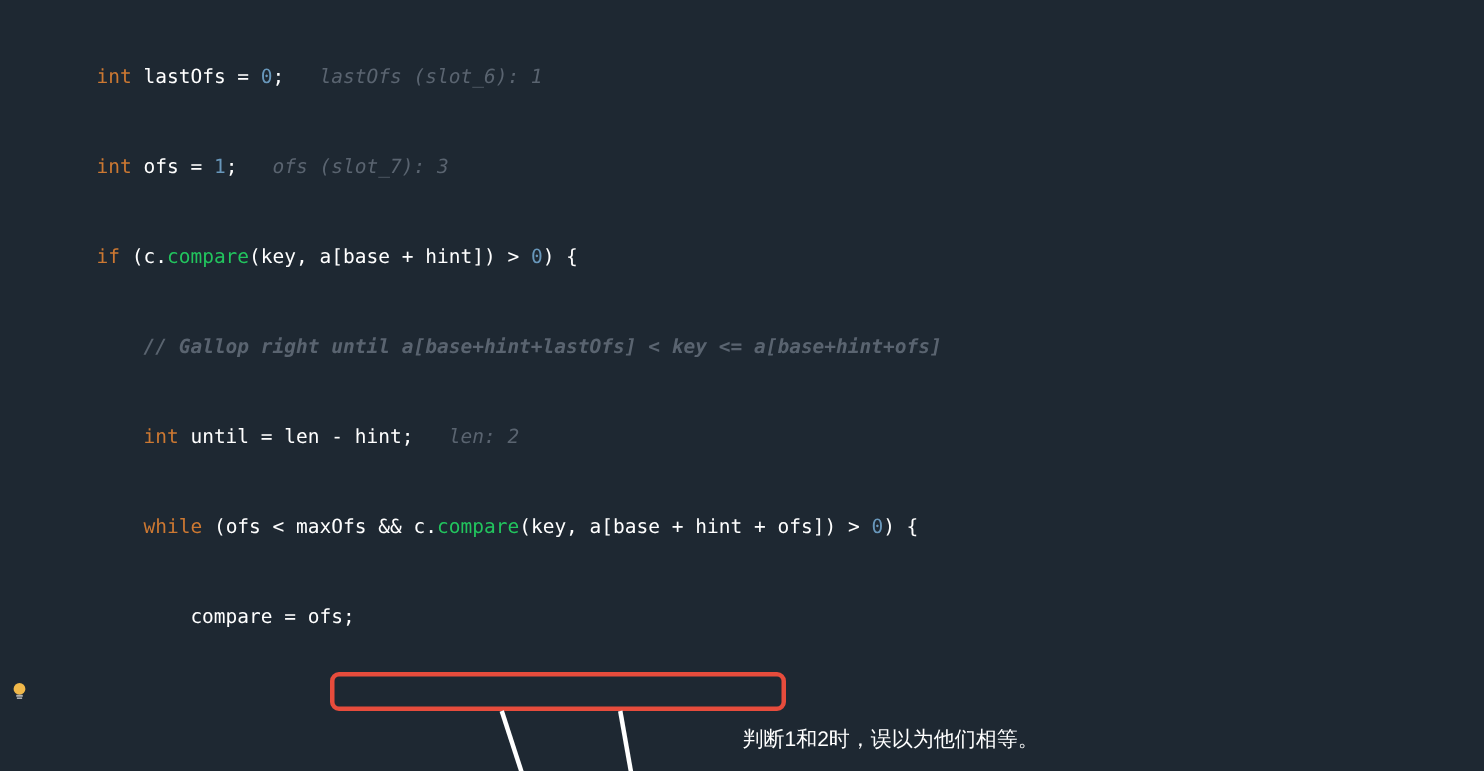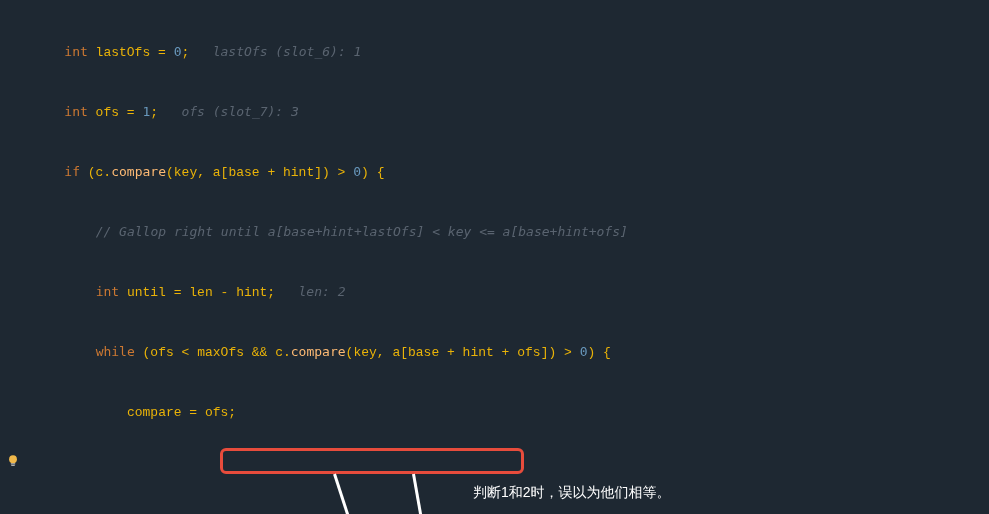--- a/index.html
+++ b/index.html
@@ -15,23 +15,23 @@
   position: relative;
 }
 .editor {
   padding-left: 33px;
   padding-top: 2px;
   white-space: pre;
 }
 .line { height: 20px; position: relative; }
 .kw { color: #cc7832; }
 .num { color: #6897bb; }
-.comment { color: #5a6470; font-style: italic; }
-.fn { color: #fdba74; }
-.txt { color: #eab308; font-family: Liberation Mono, monospace; }
+.comment { color: #5a6470; font-style: italic; font-weight: bold; }
+.fn { color: #22c55e; }
+.txt { color: #ffffff; }
 .gutter {
   position: absolute;
   left: 0;
   top: 0;
   width: 33px;
   height: 100%;
 }
 .bulb {
   position: absolute;
   left: 6px;
@@ -99,13 +99,13 @@
   
   
   
 </div>
 
 <div class="red-box" style="left:220px; top:448px; width:304px; height:26px;"></div>
 
 <div class="arrow-line" style="left:333px; top:474px; height:54px; transform: rotate(-18deg);"></div>
 <div class="arrow-line" style="left:412px; top:474px; height:54px; transform: rotate(-10deg);"></div>
 
-<div class="annotation-text" style="left:473px; top:482px;">判断1和2时，误以为他们相等。</div>
+<div class="annotation-text" style="left:495px; top:482px;">判断1和2时，误以为他们相等。</div>
 
 </body></html>

